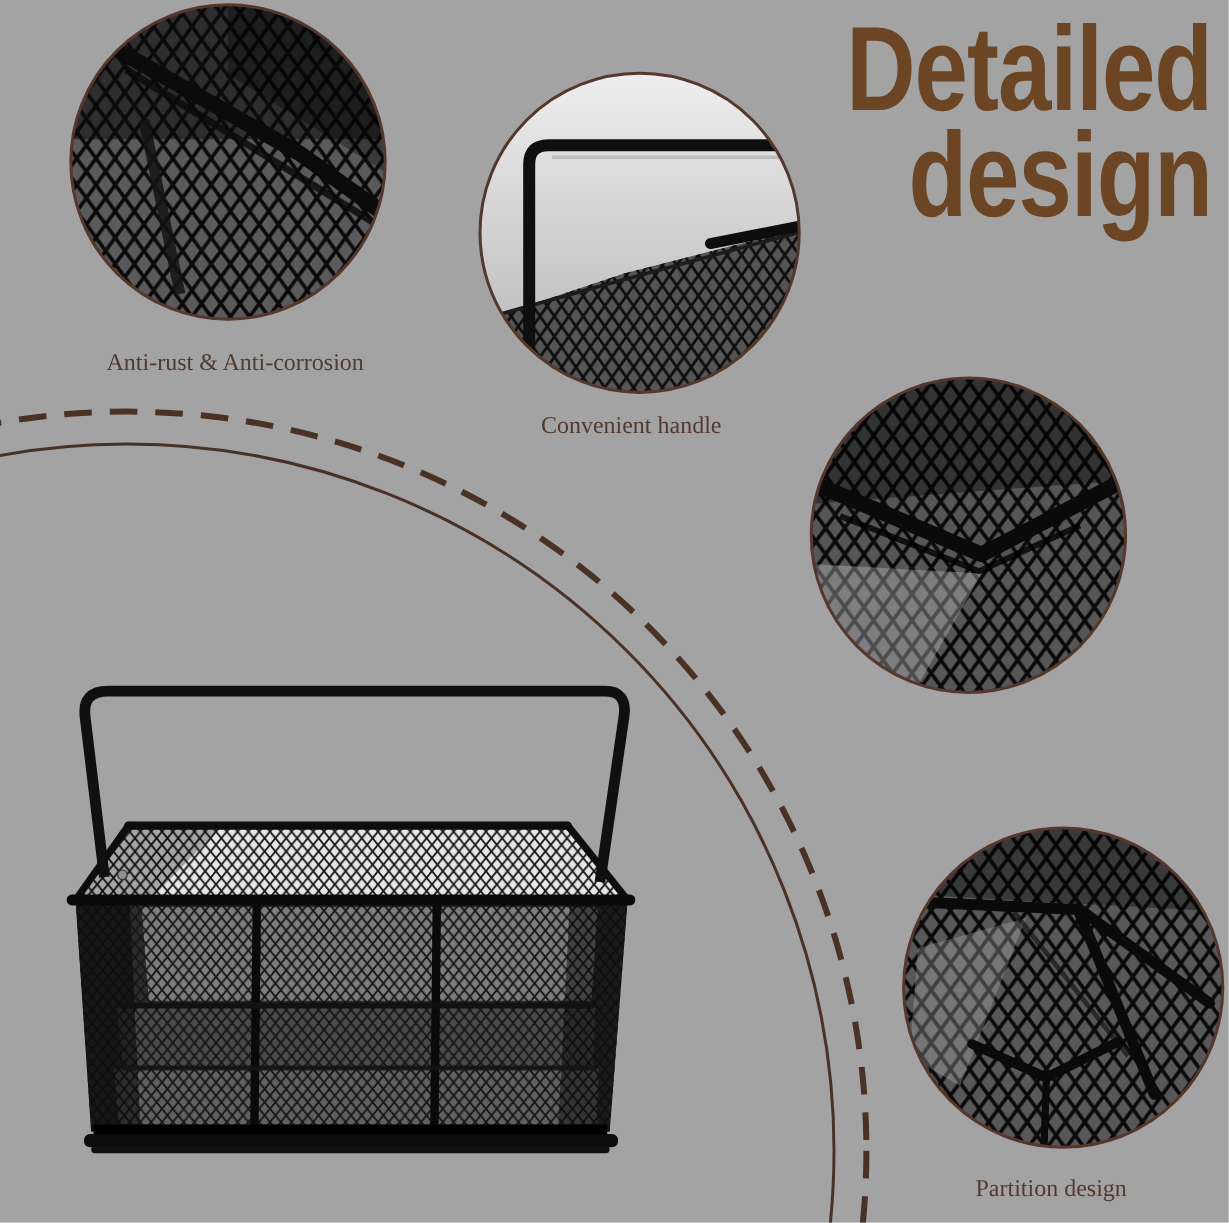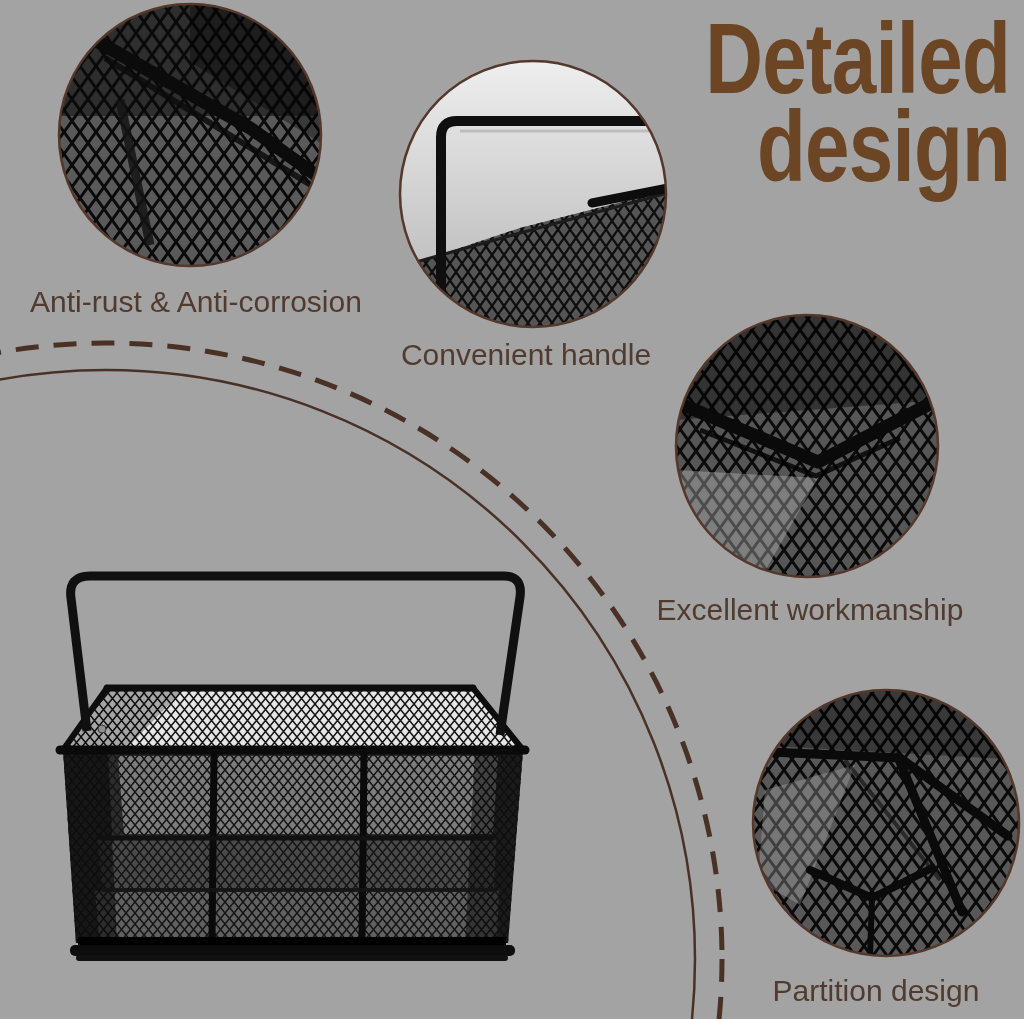--- a/index.html
+++ b/index.html
@@ -8,22 +8,22 @@
     overflow:hidden;font-family:"Liberation Sans",sans-serif;
   }
   #art{position:absolute;left:0;top:0;}
   .title{
     position:absolute;top:14px;right:14px;text-align:right;
     color:#6b4524;font-weight:bold;font-size:100px;line-height:.88;
     letter-spacing:-1px;transform:scaleX(0.8);transform-origin:100% 0;
     font-family:"Liberation Sans",sans-serif;white-space:nowrap;
   }
   .caption{
-    position:absolute;color:#513a2e;font-size:30px;line-height:42px;
-    text-align:center;font-family:Liberation Sans, sans-serif;
+    position:absolute;color:#513a2e;font-size:20px;line-height:42px;
+    text-align:center;font-family:Liberation Serif, serif;
   }
   #cap1{left:0px;top:281px;width:392px;}
   #cap2{left:326px;top:334px;width:400px;}
   #cap3{left:610px;top:589px;width:400px;}
   #cap4{left:676px;top:970px;width:400px;}
 </style>
 </head>
 <body>
 
 <div id="stage">
@@ -150,16 +150,15 @@
 
   <div class="title">
     <div>Detailed</div>
     <div>design</div>
   </div>
 
   <div id="cap1" class="caption">
     <div>Anti-rust &amp; Anti-corrosion</div>
   </div>
   <div id="cap2" class="caption">Convenient handle</div>
-  <div id="cap3" class="caption">Excellent workmanship</div>
   <div id="cap4" class="caption">Partition design</div>
 
 </div>
 
 </body></html>

